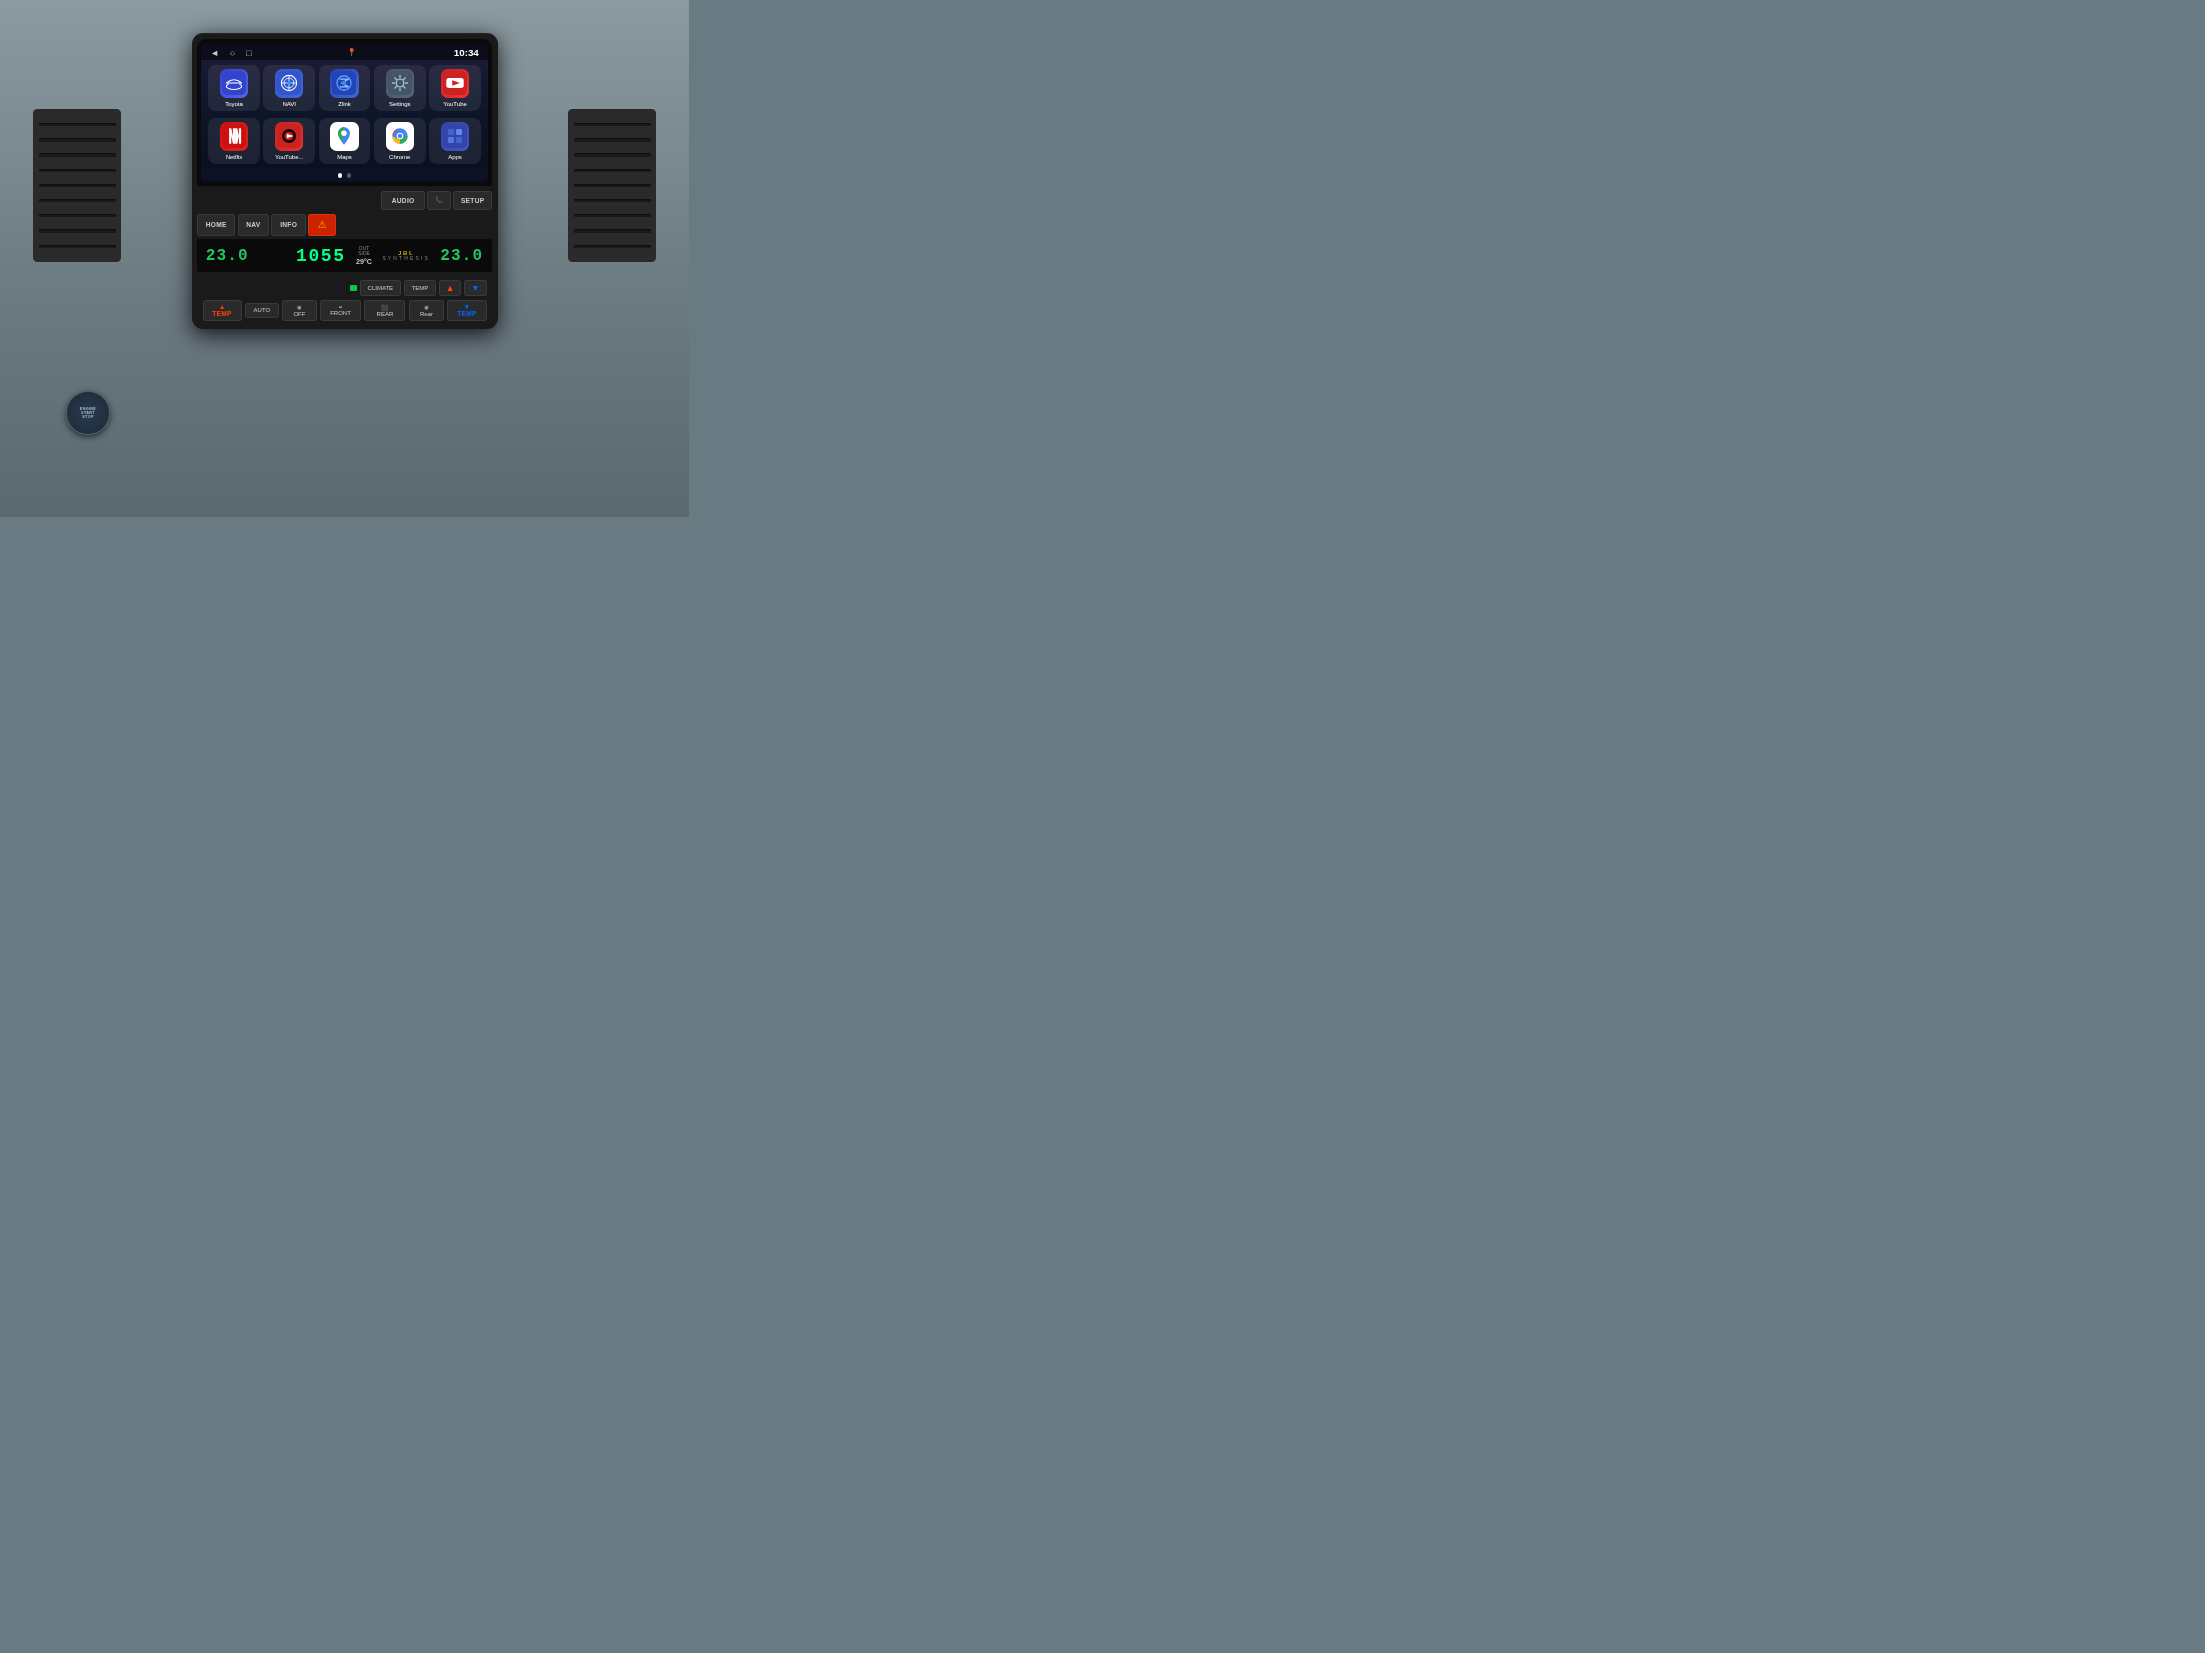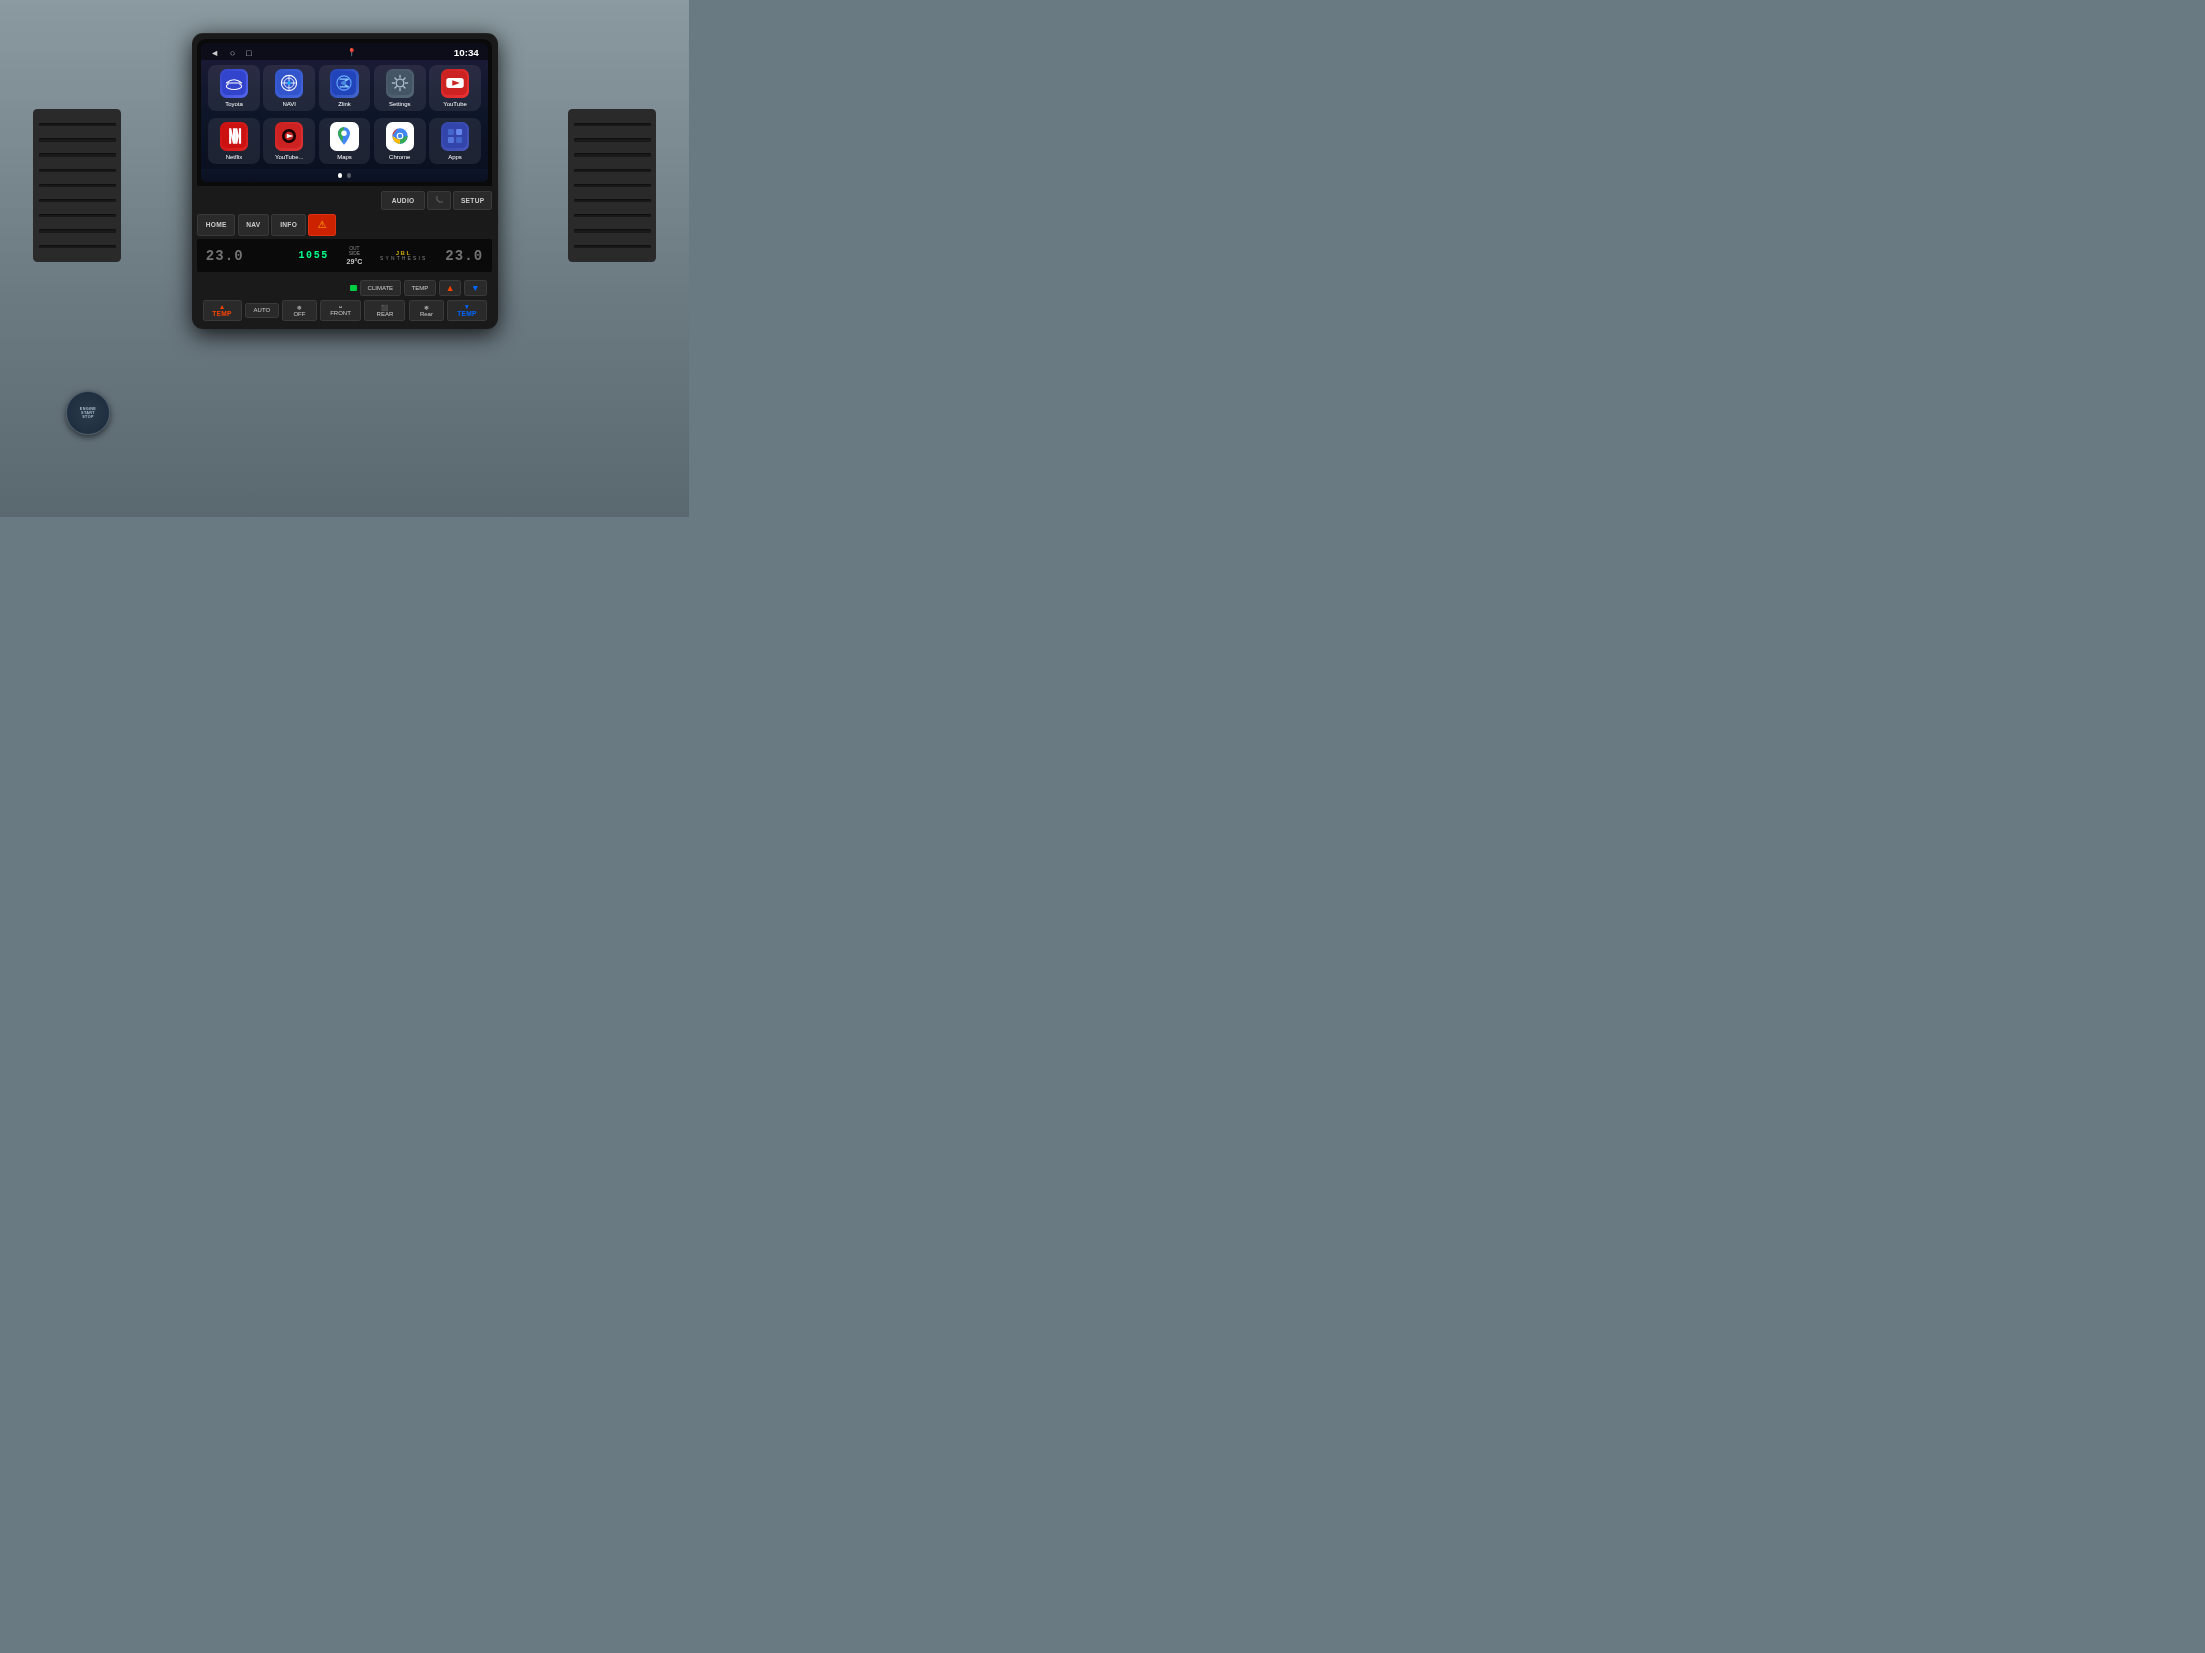--- a/index.html
+++ b/index.html
@@ -293,30 +293,30 @@
       background: #0a0a0a;
       padding: 6.6px 8.8px;
       display: flex;
       align-items: center;
       justify-content: space-between;
       margin: 0 5.5px;
       border-radius: 2.2px;
     }
 
     .temp-display {
-      color: #737373;
-      font-size: 14px;
+      color: #22c55e;
+      font-size: 16px;
       font-weight: bold;
       font-family: 'Courier New', monospace;
       letter-spacing: 1.1px;
     }
 
     .time-climate {
       color: #00ff88;
-      font-size: 10px;
+      font-size: 18px;
       font-weight: bold;
       font-family: 'Courier New', monospace;
       letter-spacing: 1.6px;
       margin-left: 37px;
     }
 
     .outside-temp {
       text-align: center;
     }
 

